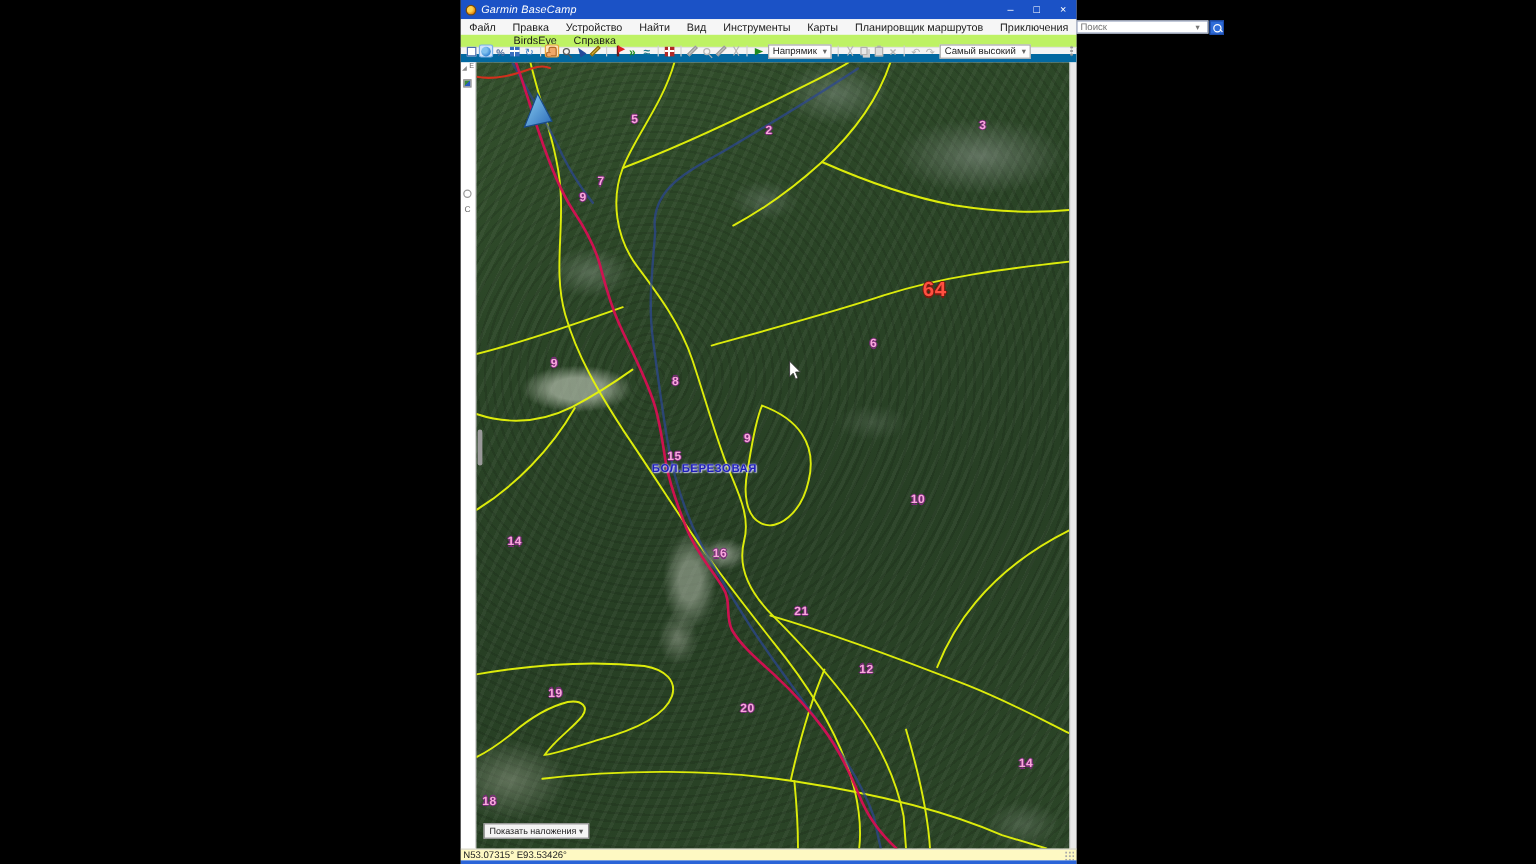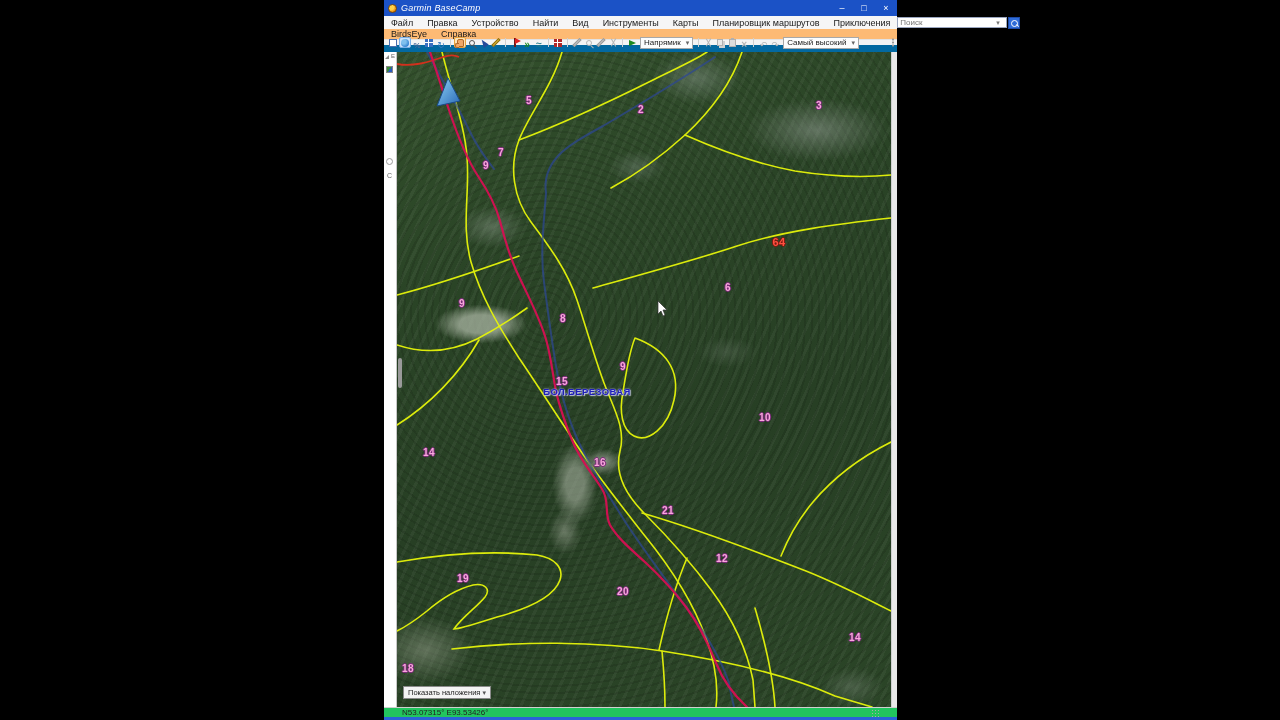--- a/index.html
+++ b/index.html
@@ -15,22 +15,22 @@
               color:#fff; font-size:9px; flex:0 0 auto; }
   .app-ico { width:9px; height:9px; border-radius:50%; margin:0 4px 0 4px;
              background:radial-gradient(circle at 35% 35%, #ffd24a 0 35%, #e88a10 70%, #9a5a08 100%);
              border:1px solid #7a4a06; }
   .titlebar .title { flex:1; letter-spacing:.2px;font-style:italic; }
   .winbtn { width:22px; text-align:center; line-height:16px; font-size:9px; color:#fff; }
 
   
   .menurow1 { height:13px; background:#f6f6f6; display:flex; align-items:center;
               font-size:9px; color:#1a1a1a; flex:0 0 auto; }
-  .menurow2 { height:11px; background:#fdba74; display:flex; align-items:flex-start;
-              font-size:9px; color:#1a1a1a; flex:0 0 auto; border-bottom:1px solid #e2e2e2; }
+  .menurow2 { height:11px; background:#bef264; display:flex; align-items:flex-start;
+              font-size:9px; color:#1a1a1a; flex:0 0 auto; border-bottom:1px solid #e2e2e2;padding-left:37px; }
   .menu-item { padding:0 7px; white-space:nowrap; }
   .searchwrap { margin-left:auto; margin-right:16px; display:flex; align-items:center; }
   .searchbox { width:110px; height:11px; border:1px solid #9aa6c0; background:#fff;
                font-size:8px; color:#555; padding:0 2px; display:flex; align-items:center; }
   .searchbox input { border:0; outline:0; width:96px; font-size:8px; color:#444;
                      font-family:"Liberation Sans",sans-serif; background:transparent; }
   .searchbox .chev { color:#777; font-size:7px; }
   .searchbtn { width:12px; height:12px; background:#2f6cd8; border:1px solid #1c4aa8;
                position:relative; margin-left:1px; }
   .searchbtn::before { content:""; position:absolute; left:2px; top:2px; width:5px; height:5px;
@@ -121,35 +121,35 @@
       radial-gradient(ellipse 42px 26px at 455px 635px, rgba(132,146,132,.35), transparent 75%),
       radial-gradient(ellipse 40px 20px at 330px 300px, rgba(128,142,128,.25), transparent 75%),
       repeating-radial-gradient(circle at 30% 40%, rgba(0,0,0,.10) 0 2px, transparent 2px 7px),
       repeating-linear-gradient(115deg, rgba(255,255,255,.045) 0 3px, transparent 3px 9px),
       linear-gradient(160deg, #33502c 0%, #2a4426 30%, #273f24 60%, #2b4527 100%);
   }
   .mapwrap svg { position:absolute; left:0; top:0; width:100%; height:100%; }
   .map-num { position:absolute; transform:translate(-50%,-50%); font-weight:bold; font-size:10px;
              color:#f9a8dc; letter-spacing:.5px;
              text-shadow:1px 0 0 #7a2a78, -1px 0 0 #7a2a78, 0 1px 0 #7a2a78, 0 -1px 0 #7a2a78; }
-  .map-num.red { color:#ff5040; font-size:11px;
+  .map-num.red { color:#ff5040; font-size:17px;
              text-shadow:1px 0 0 #7a1a10, -1px 0 0 #7a1a10, 0 1px 0 #7a1a10, 0 -1px 0 #7a1a10;padding-left:32px; }
   .river-label { position:absolute; transform:translate(-50%,-50%); font-weight:bold; font-size:9.5px;
              color:#1f1fb8; letter-spacing:.4px; white-space:nowrap;
              text-shadow:0 0 2px rgba(210,210,255,.95), 0 0 1px #9a9aff, 1px 1px 1px rgba(230,230,255,.8); }
   .edge-bar { position:absolute; left:1px; top:306px; width:4px; height:30px; background:#9a9a9a; border-radius:2px; }
   .overlay-combo { position:absolute; left:6px; bottom:8px; height:13px; display:inline-flex;
              align-items:center; gap:2px; background:#f4f4f4; border:1px solid #8a8a8a;
              font-size:7.5px; color:#222; padding:0 4px; }
   .overlay-combo .chev { font-size:7px; color:#555; }
   .rightstrip { flex:1; background:#e9e9e9; border-left:1px solid #cfcfcf; }
 
   
-  .statusbar { height:10px; background:#22c55e; border-top:1px solid #d0d0d0; display:flex;
-               align-items:center; font-size:8px; color:#222; padding:0 18px; flex:0 0 auto; }
+  .statusbar { height:10px; background:#fef9c3; border-top:1px solid #d0d0d0; display:flex;
+               align-items:center; font-size:8px; color:#222; padding:0 2px; flex:0 0 auto; }
   .statusbar .gripdots { margin-left:auto; width:8px; height:8px;
        background:radial-gradient(circle, #aaa 0 .8px, transparent 1px) 0 0/3px 3px; }
   .bluestrip { height:3px; background:#2a64d8; flex:0 0 auto; }
 </style>
 </head>
 <body>
 
 <div class="stage">
   <div class="appwin">
 

